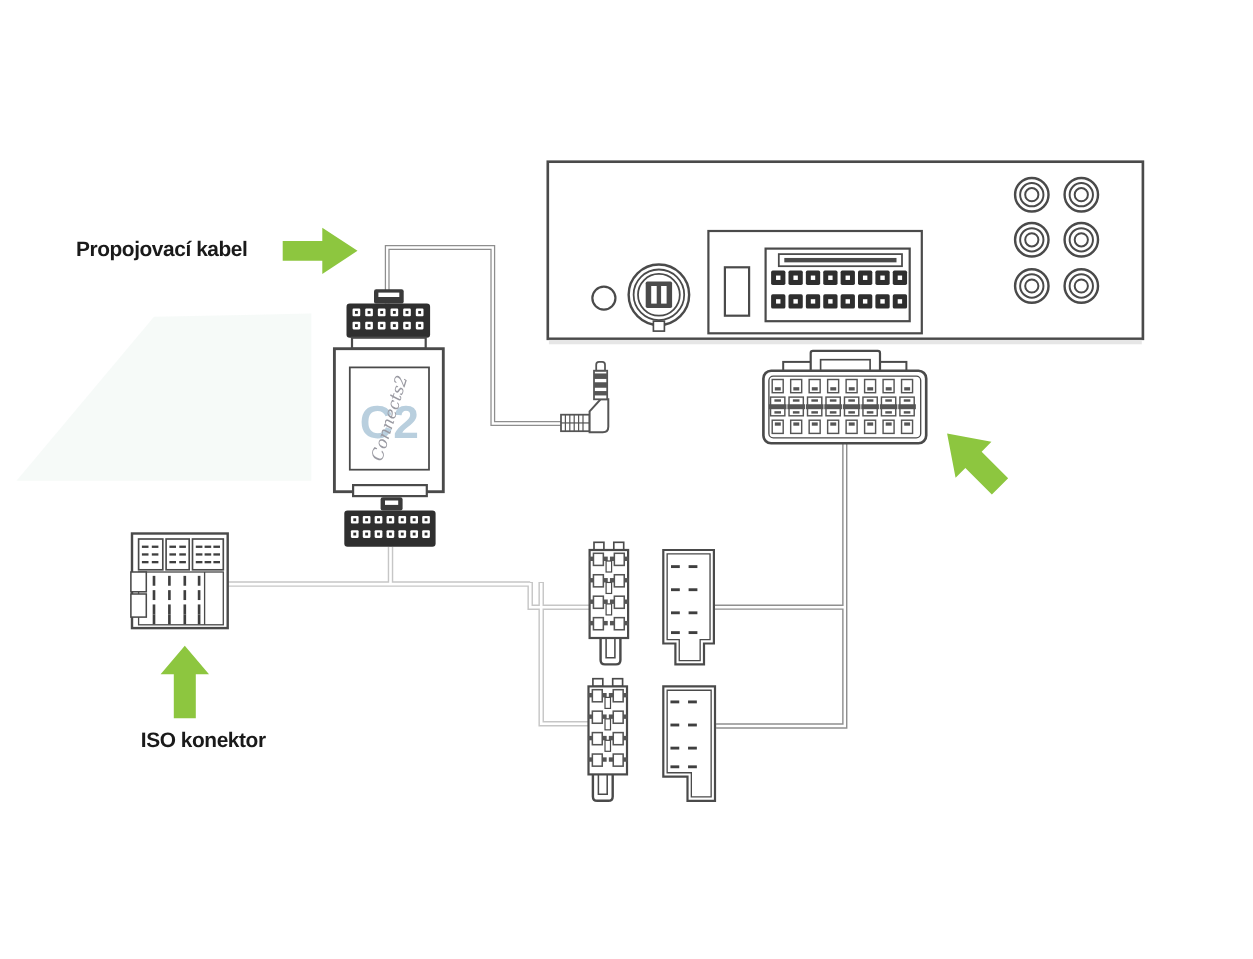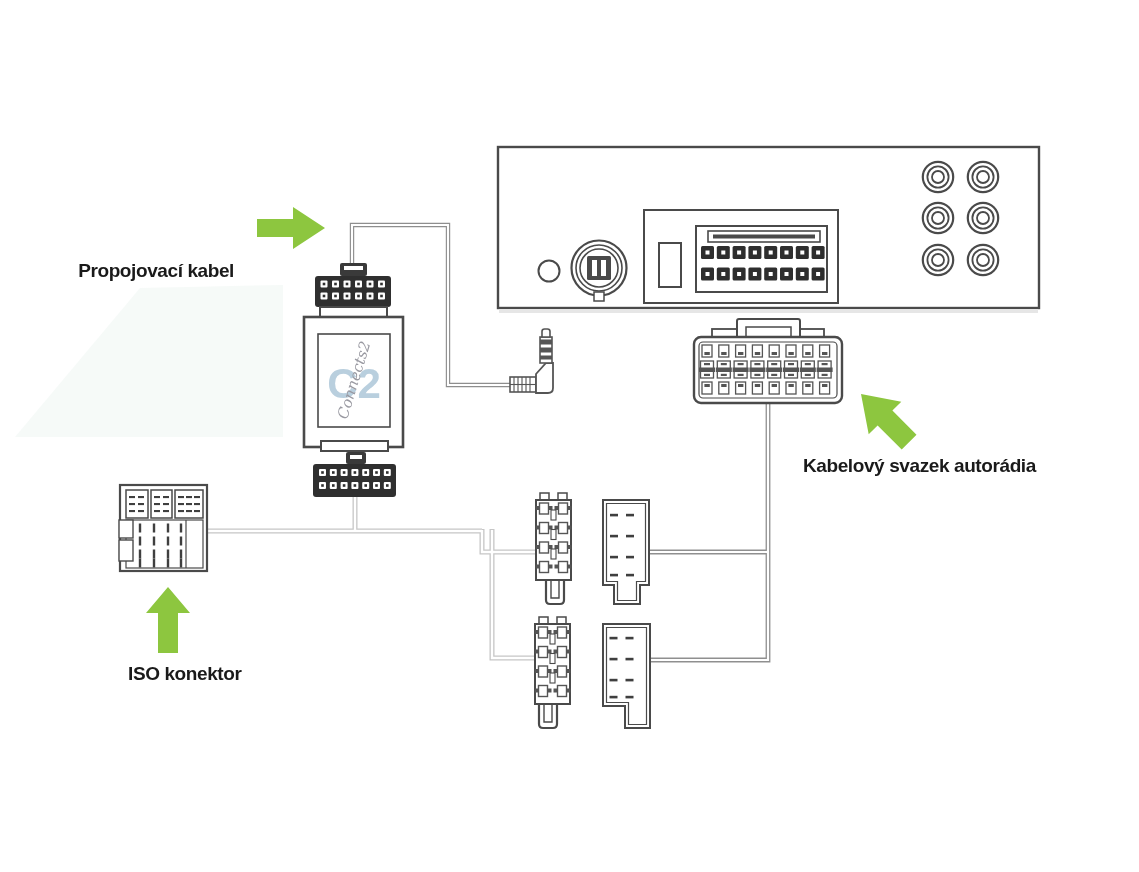--- a/index.html
+++ b/index.html
@@ -14,21 +14,21 @@
   html,body{margin:0;padding:0;background:#fff;}
   #canvas{
     position:relative;width:1139px;height:872px;background:#fff;overflow:hidden;
     font-family:"Liberation Sans",sans-serif;
   }
   #diagram-svg{position:absolute;left:0;top:0;}
   .label{
     position:absolute;font-weight:bold;font-size:19px;color:var(--label-text);
     letter-spacing:-0.4px;white-space:nowrap;
   }
-  .lbl-cable{left:60px;top:217px;width:174px;text-align:right;margin-top:43px;}
+  .lbl-cable{left:60px;top:217px;width:174px;text-align:center;}
   .lbl-iso{left:128px;top:663px;}
   .lbl-harness{left:803px;top:455px;}
   
   .ln{stroke:var(--line);fill:#fff;}
   .ln-n{stroke:var(--line);fill:none;}
   .arrow{fill:var(--accent-green);}
   .wo-l{stroke:var(--wire-light);fill:none;}
   .wo-d{stroke:var(--wire-dark);fill:none;}
   .wo-j{stroke:#8e8e8e;fill:none;}
   .wi{stroke:#ffffff;fill:none;}
@@ -367,15 +367,14 @@
         <use href="#dash-v" x="181" y="563"></use>
   </g>
 
   <polygon class="arrow" points="257,219 293,219 293,207 325,228 293,249 293,237 257,237"></polygon>
   <polygon class="arrow" points="158,653 158,613 146,613 168,587 190,613 178,613 178,653"></polygon>
   <polygon class="arrow" points="861,394 901.3,401.7 892.4,410.6 916.5,434.7 901.7,449.5 877.6,425.4 868.7,434.3"></polygon>
 </svg>
 
   <div class="label lbl-cable">Propojovací kabel</div>
   <div class="label lbl-iso">ISO konektor</div>
-  <div class="label lbl-harness">Kabelový svazek autorádia</div>
 
 </div>
 
 </body></html>

